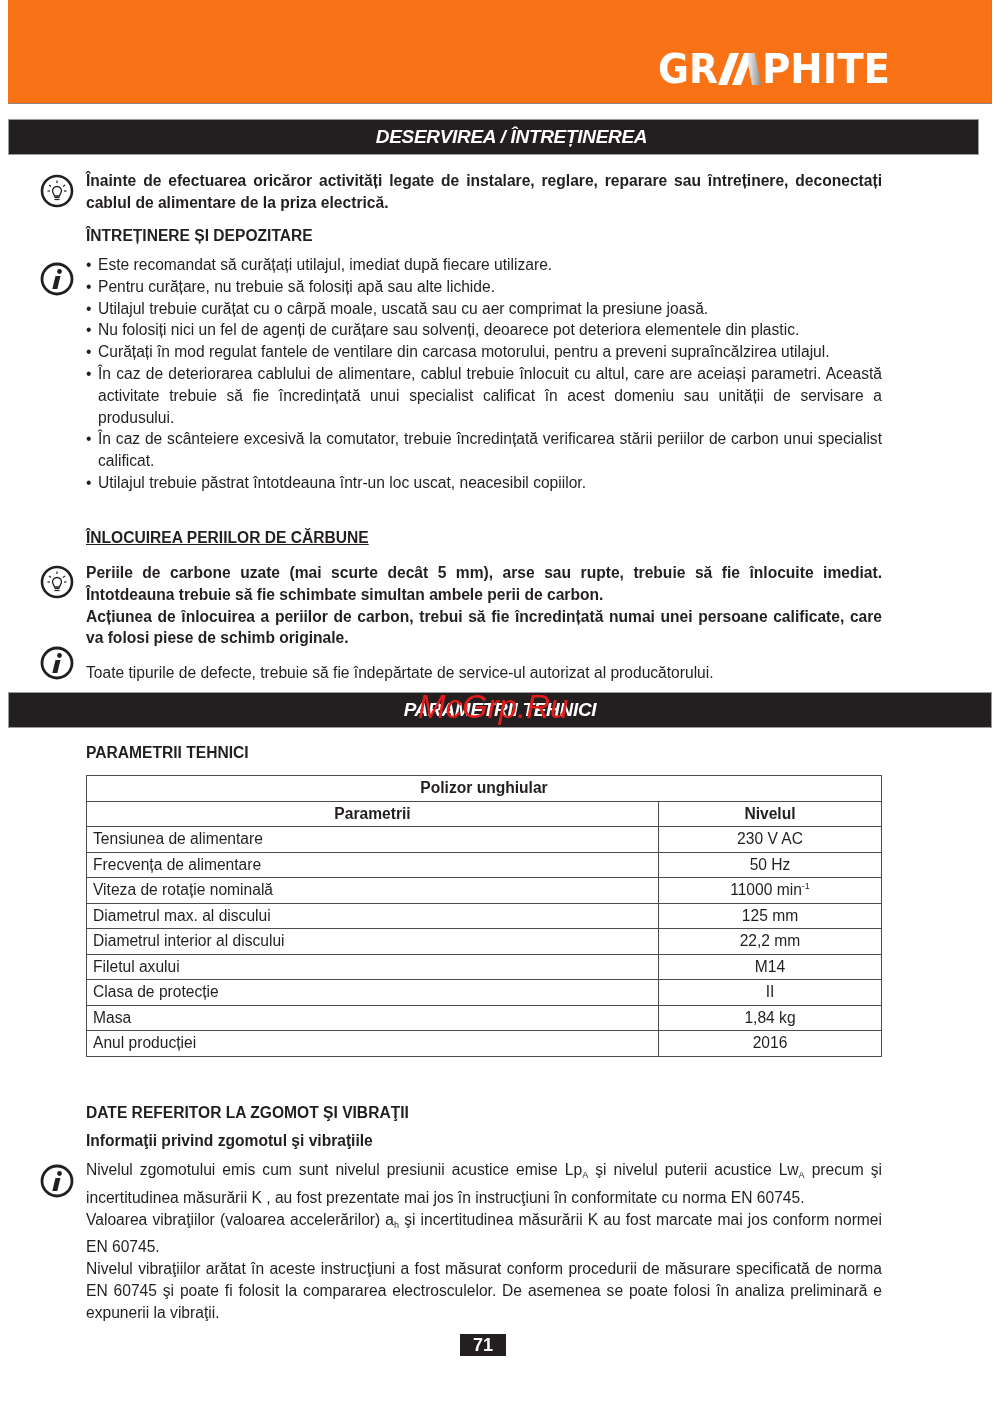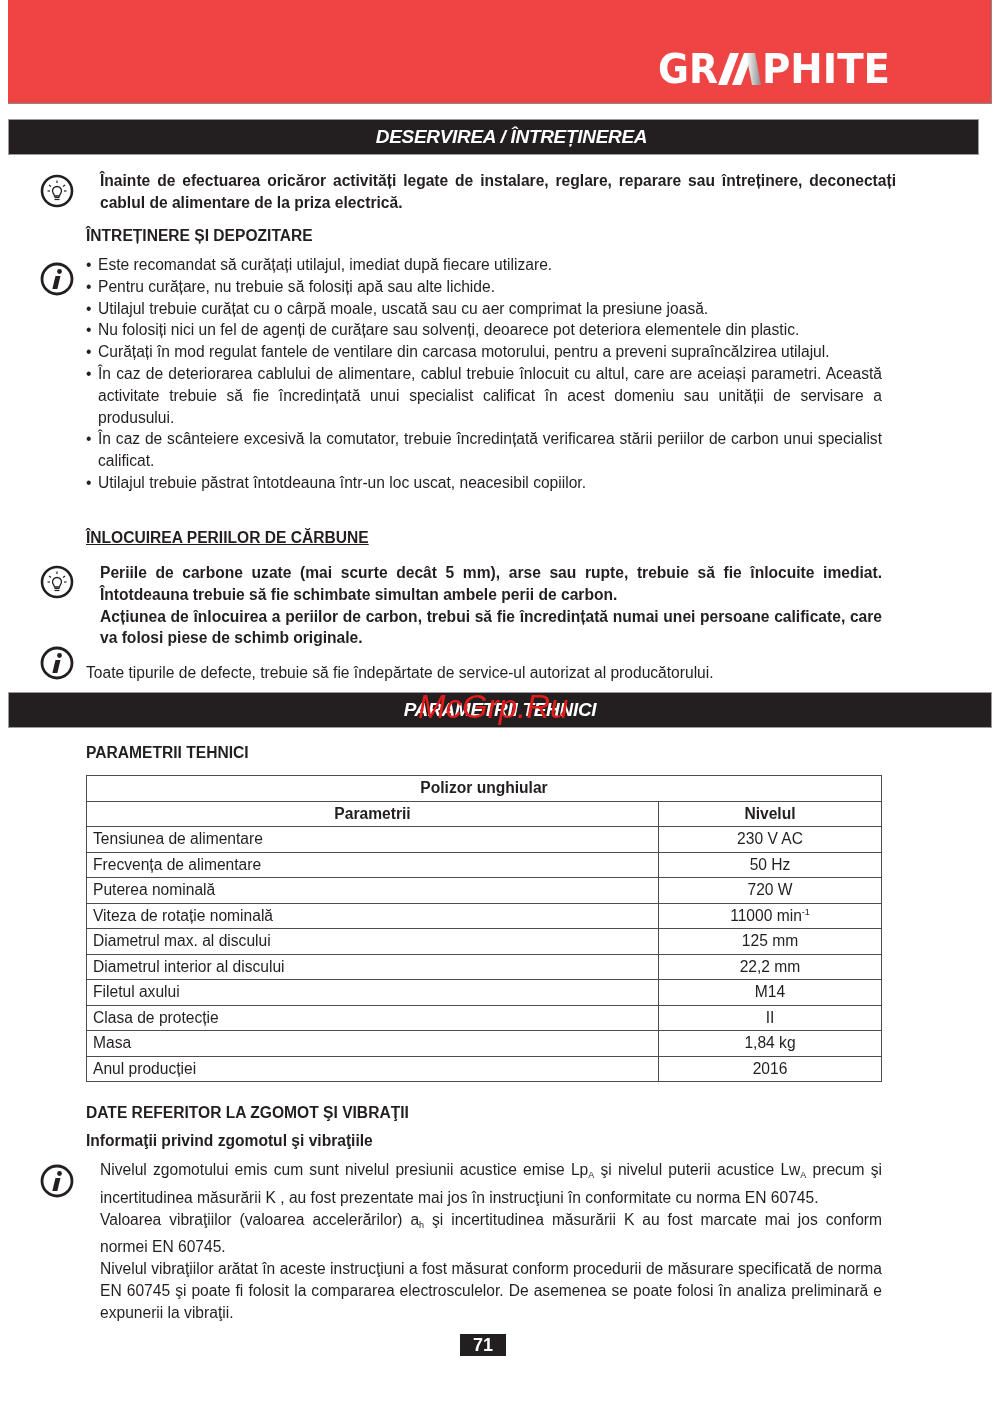--- a/index.html
+++ b/index.html
@@ -1,32 +1,32 @@
 <!DOCTYPE html>
 <html><head>
 <meta charset="utf-8">
 <style>
   html, body { margin: 0; padding: 0; background: #ffffff; }
   body { width: 1000px; height: 1415px; position: relative; overflow: hidden;
          font-family: "Liberation Sans", sans-serif; color: #231f20; }
   .abs { position: absolute; }
-  .top-header { left: 8px; top: 0; width: 984px; height: 104px; background: #ef4444;
+  .top-header { left: 8px; top: 0; width: 984px; height: 104px; background: #f97316;
                 border-bottom: 1px solid #8a8a8a; border-right: 1px solid #8a8a8a; box-sizing: border-box; }
   .logo { position: absolute; left: 650px; top: 50px; height: 38px; display: flex; align-items: center; }
   .section-bar { left: 8px; width: 971px; height: 36px; background: #231f20;
                  border: 1px solid #9a9a9a; box-sizing: border-box;
                  display: flex; align-items: center; justify-content: center; }
   .section-bar span { color: #fff; font-weight: bold; font-style: italic; font-size: 19px;
                       letter-spacing: -0.3px; }
   .watermark { color: #e21b1b; font-style: italic; font-size: 33px; font-family: "Liberation Sans", sans-serif;
                left: 418px; top: 688px; letter-spacing: 0px; }
   .icon { width: 34px; height: 34px; }
   .para { left: 86px; width: 796px; font-size: 15.6px; line-height: 21.8px; }
   .para.bold { font-weight: bold; }
-  .justify { text-align: justify; text-align-last: left; margin-left: 14px; }
+  .justify { text-align: justify; text-align-last: left; }
   .heading { left: 86px; font-weight: bold; font-size: 15.6px; }
   ul.bullets { margin: 0; padding: 0; list-style: none; }
   ul.bullets li { position: relative; padding-left: 12px; text-align: justify; }
   ul.bullets li::before { content: "•"; position: absolute; left: 0; top: 0; }
   table.spec { position: absolute; left: 86px; top: 775px; width: 796px; border-collapse: collapse;
                font-size: 15.6px; }
   table.spec td, table.spec th { border: 1.5px solid #4d4d4d; height: 24.5px; padding: 0 6px; }
   table.spec th { font-weight: bold; text-align: center; }
   table.spec td.val { text-align: center; width: 210px; }
   .page-num { left: 460px; top: 1334px; width: 46px; height: 22px; background: #231f20;
@@ -136,24 +136,20 @@
   </tr>
   <tr>
     <td>Tensiunea de alimentare</td>
     <td class="val">230 V AC</td>
   </tr>
   <tr>
     <td>Frecvența de alimentare</td>
     <td class="val">50 Hz</td>
   </tr>
   <tr>
-    <td>Puterea nominală</td>
-    <td class="val">720 W</td>
-  </tr>
-  <tr>
     <td>Viteza de rotație nominală</td>
     <td class="val"><span>11000 min</span><sup>-1</sup></td>
   </tr>
   <tr>
     <td>Diametrul max. al discului</td>
     <td class="val">125 mm</td>
   </tr>
   <tr>
     <td>Diametrul interior al discului</td>
     <td class="val">22,2 mm</td>

